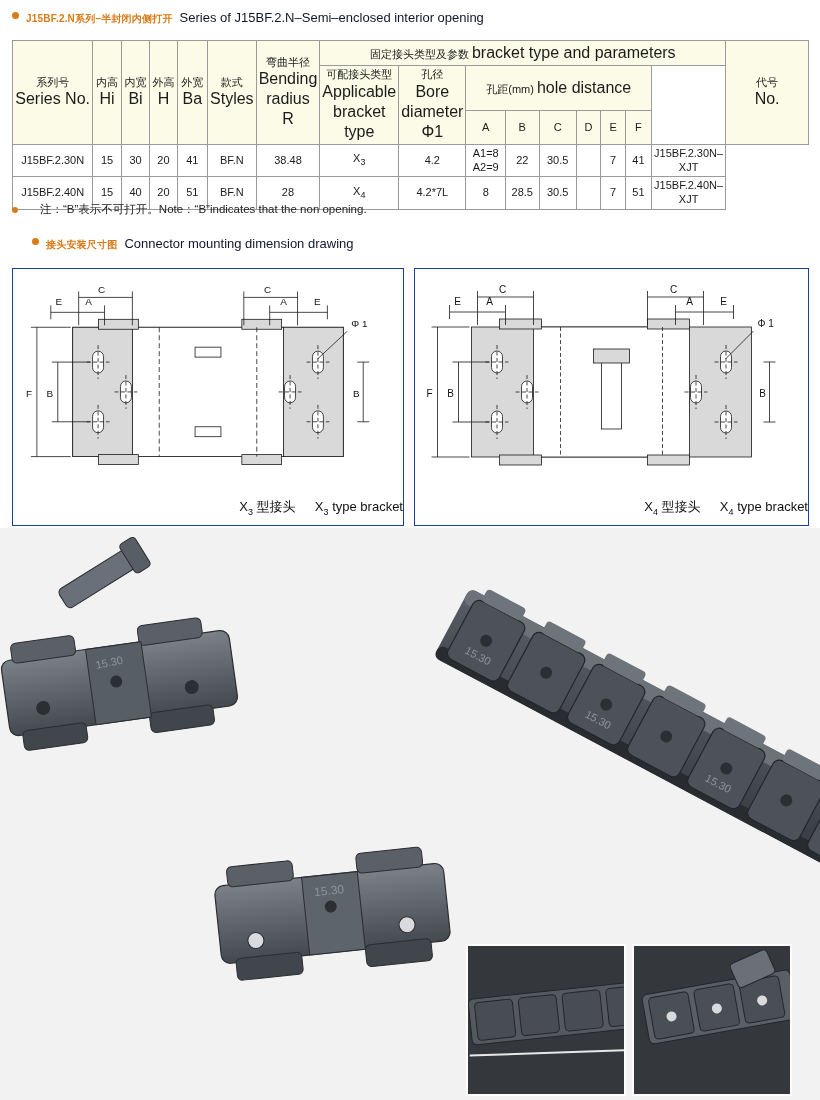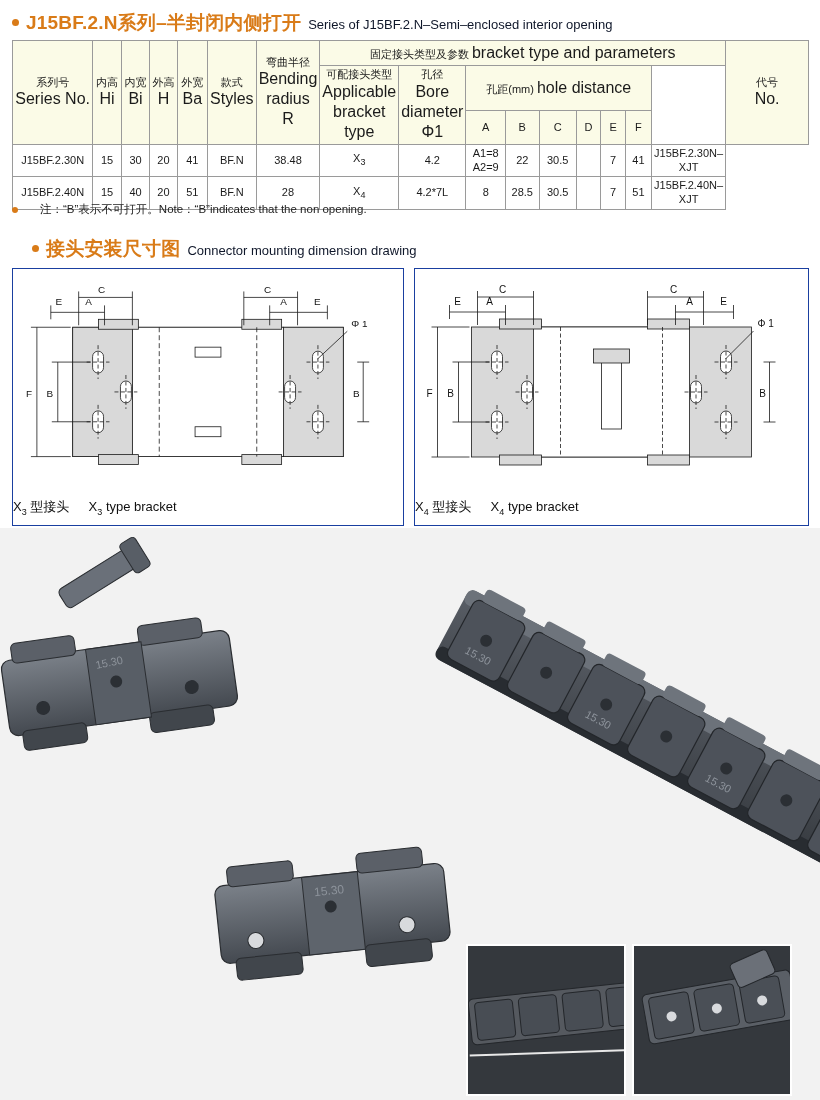--- a/index.html
+++ b/index.html
@@ -15,21 +15,21 @@
   .sec-head {
     display: flex; align-items: baseline; gap: 7px;
     padding: 0 0 0 12px;
   }
   .sec-head .dot {
     width: 7px; height: 7px; border-radius: 50%;
     background: #d97b18; display: inline-block; flex: none;
     position: relative; top: -3px;
   }
   .sec-head .cn {
-    color: #d97b18; font-size: 19px; font-weight: bold; letter-spacing: .2px;
+    color: #d97b18; font-size: 10px; font-weight: bold; letter-spacing: .2px;
   }
   .sec-head .en {
     color: #0f172a; font-size: 13px;
   }
 
   #title-bar { position: absolute; left: 0; top: 10px; width: 820px; }
 
   
   .tbl-wrap { position: absolute; left: 12px; top: 40px; width: 797px; }
   table.spec {
@@ -62,21 +62,21 @@
   
   .panel {
     position: absolute; top: 268px; height: 258px;
     border: 1px solid #1a3fa0; background: #ffffff;
   }
   #panel-left { left: 12px; width: 392px; }
   #panel-right { left: 414px; width: 395px; }
 
   .panel .caption {
     position: absolute; bottom: 8px; left: 0; width: 100%;
-    text-align: left; font-size: 13px; color: #111;
+    text-align: right; font-size: 13px; color: #111;
   }
   .panel .caption .sub { font-size: 9px; vertical-align: sub; }
   .panel .caption .gap { display:inline-block; width: 12px; }
 
   .draw { position: absolute; left: 0; top: 0; width: 100%; height: 220px; }
 
   
   #photo-area {
     position: absolute; left: 0; top: 528px; width: 820px; height: 572px;
     background: #f2f2f2;

